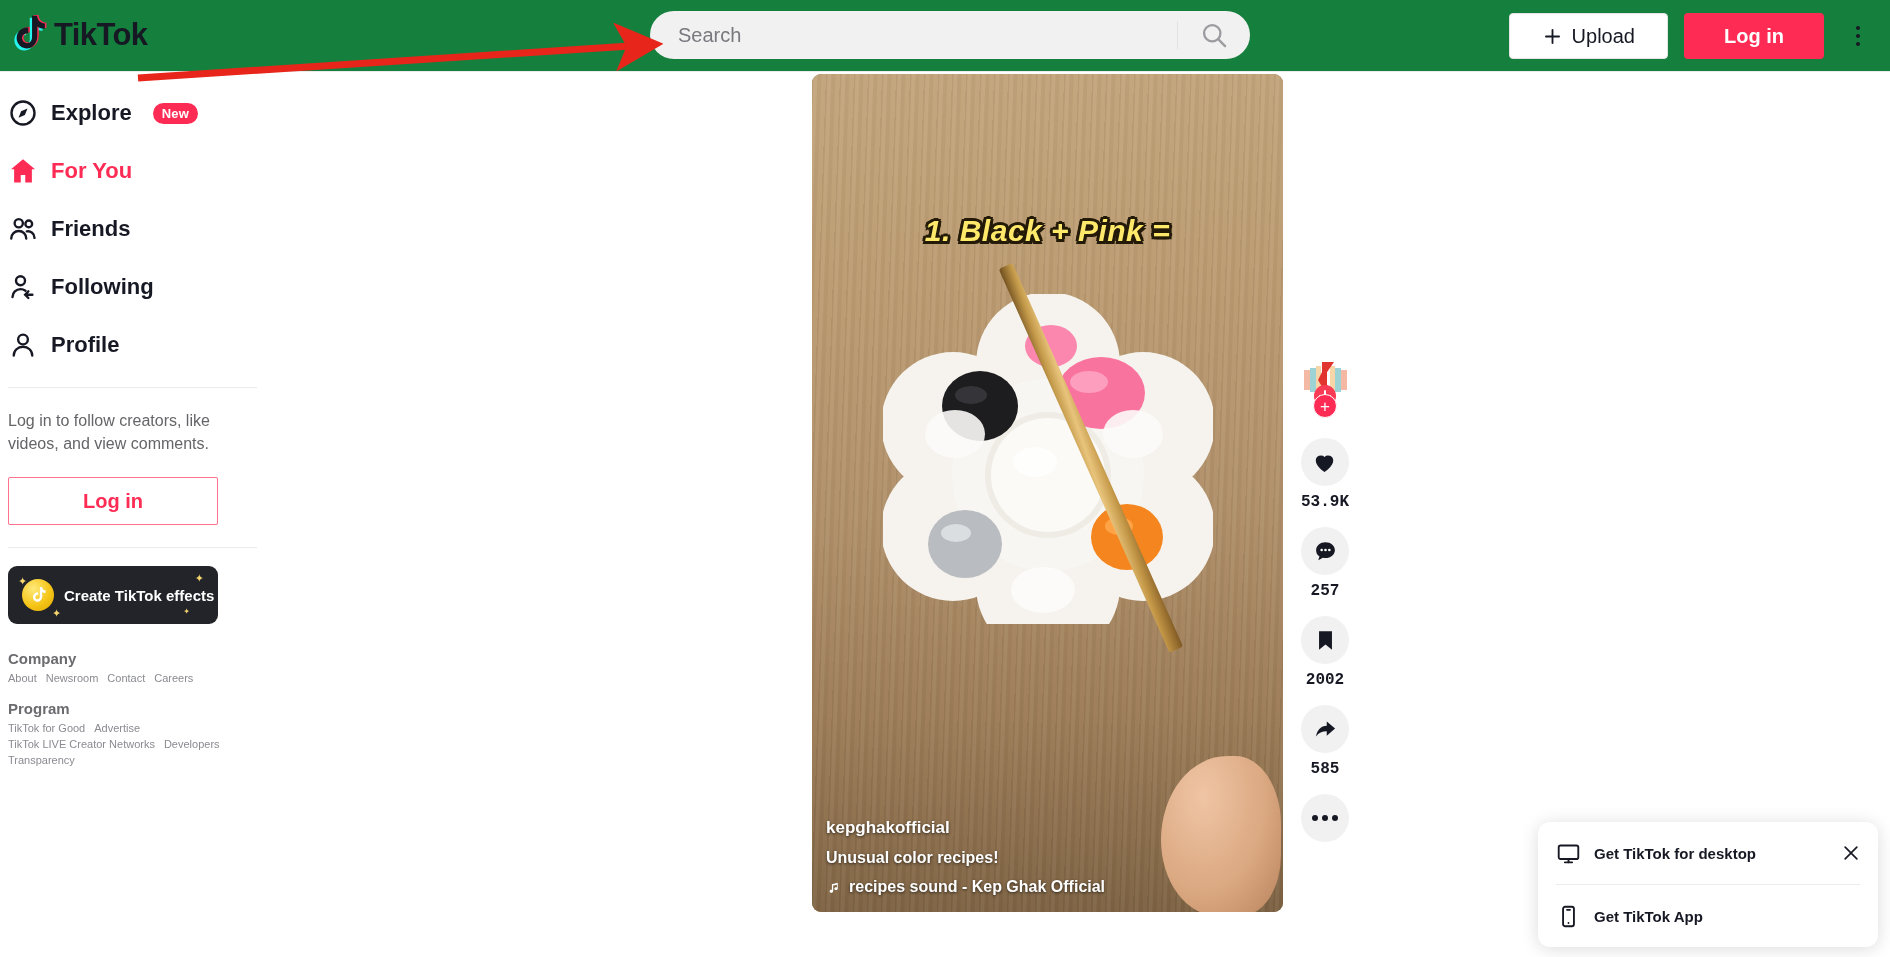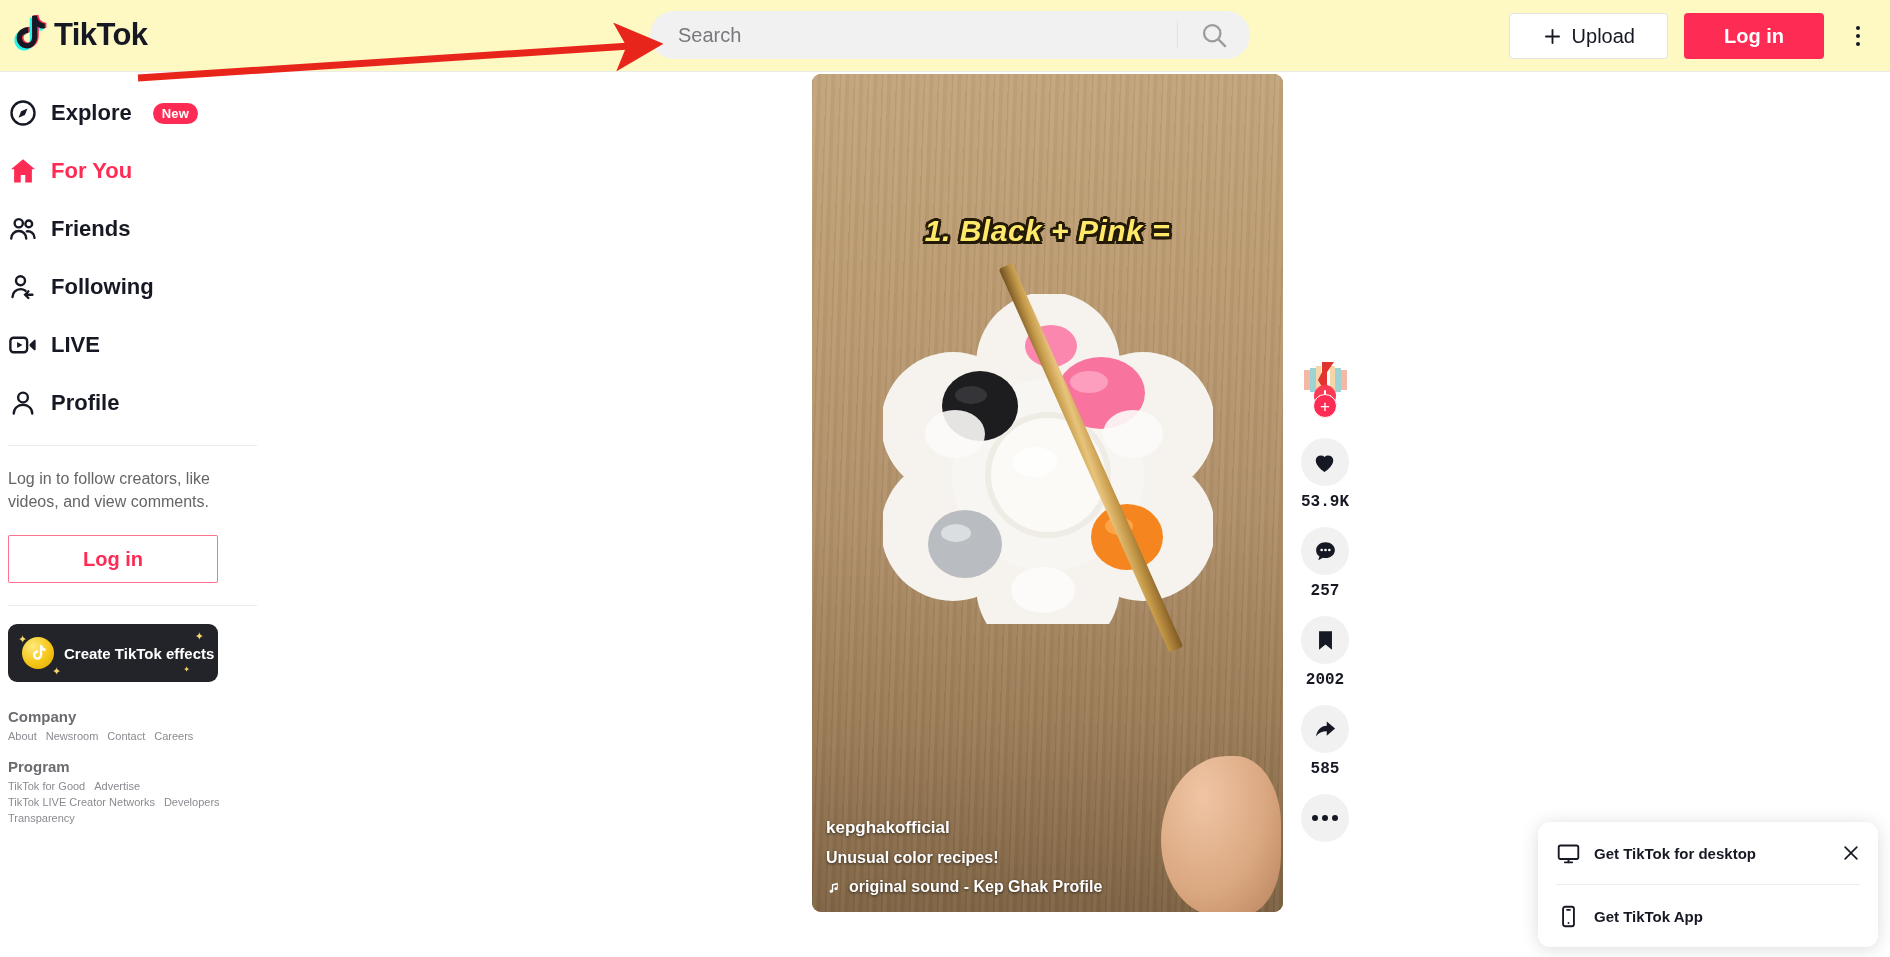--- a/index.html
+++ b/index.html
@@ -9,21 +9,21 @@
     background: #ffffff;
     font-family: "Liberation Sans", sans-serif;
     -webkit-font-smoothing: antialiased;
   }
   .page { position: relative; width: 1890px; height: 957px; }
 
   
   .header {
     position: absolute; top: 0; left: 0;
     width: 1890px; height: 72px;
-    background: #fef9c3;
+    background: #15803d;
     border-bottom: 1px solid #ebebeb;
     z-index: 40;
   }
   .logo {
     position: absolute; left: 10px; top: 13px;
     display: flex; align-items: center; gap: 6px;
     cursor: pointer;
   }
   .logo-note { width: 38px; height: 43px; display:block; }
   .logo-text {
@@ -332,28 +332,20 @@
 
     <div class="nav-item">
       <svg width="30" height="30" viewBox="0 0 24 24" fill="none" stroke="#161823" stroke-width="1.9" stroke-linecap="round">
         <circle cx="10" cy="7" r="3.6"></circle>
         <path d="M3.6 20c0-3.6 2.9-6.3 6.4-6.3 1.5 0 2.9.5 4 1.3"></path>
         <path d="M19.5 18.2h-5.3M16.3 15.4l-2.6 2.8 2.6 2.6"></path>
       </svg>
       <span class="nav-label">Following</span>
     </div>
 
-    <div class="nav-item">
-      <svg width="30" height="30" viewBox="0 0 24 24">
-        <rect x="1.9" y="6.2" width="13.4" height="11.6" rx="2.6" fill="none" stroke="#161823" stroke-width="1.9"></rect>
-        <path d="M7.3 9.6l4.3 2.4-4.3 2.4z" fill="#161823"></path>
-        <path d="M17.3 11.3l3.4-3.2c.55-.5 1.4-.12 1.4.6v6.6c0 .72-.85 1.1-1.4.6l-3.4-3.2z" fill="#161823"></path>
-      </svg>
-      <span class="nav-label">LIVE</span>
-    </div>
 
     <div class="nav-item">
       <svg width="30" height="30" viewBox="0 0 24 24" fill="none" stroke="#161823" stroke-width="1.9" stroke-linecap="round">
         <circle cx="12" cy="7.6" r="3.9"></circle>
         <path d="M4.6 20.4c0-4 3.3-7 7.4-7s7.4 3 7.4 7"></path>
       </svg>
       <span class="nav-label">Profile</span>
     </div>
 
     <div class="hr"></div>
@@ -435,21 +427,21 @@
 
         <div class="vid-caption-overlay">1. Black + Pink =</div>
 
         <div class="vid-info">
           <div class="vid-user">kepghakofficial</div>
           <div class="vid-desc">Unusual color recipes!</div>
           <div class="vid-music">
             <svg width="15" height="15" viewBox="0 0 24 24" fill="#fff">
               <path d="M9.4 17.4V6.6l9.4-2.2v9.1c0 1.6-1.4 2.6-2.9 2.6s-2.6-.9-2.6-2.2 1.3-2.3 2.8-2.3c.5 0 1 .1 1.4.3V7.4l-6 1.4v8.9c0 1.7-1.4 2.8-3 2.8s-2.8-1-2.8-2.4 1.3-2.4 2.9-2.4c.4 0 .6 0 .8.1z"></path>
             </svg>
-            <span>original sound - Kep Ghak Profile</span>
+            <span>recipes sound - Kep Ghak Official</span>
           </div>
         </div>
       </div>
     </div>
 
     <div class="rail">
 
       <div class="avatar-box">
         <svg class="avatar" viewBox="0 0 56 56">
           <circle cx="28" cy="28" r="28" fill="#ffffff"></circle>

